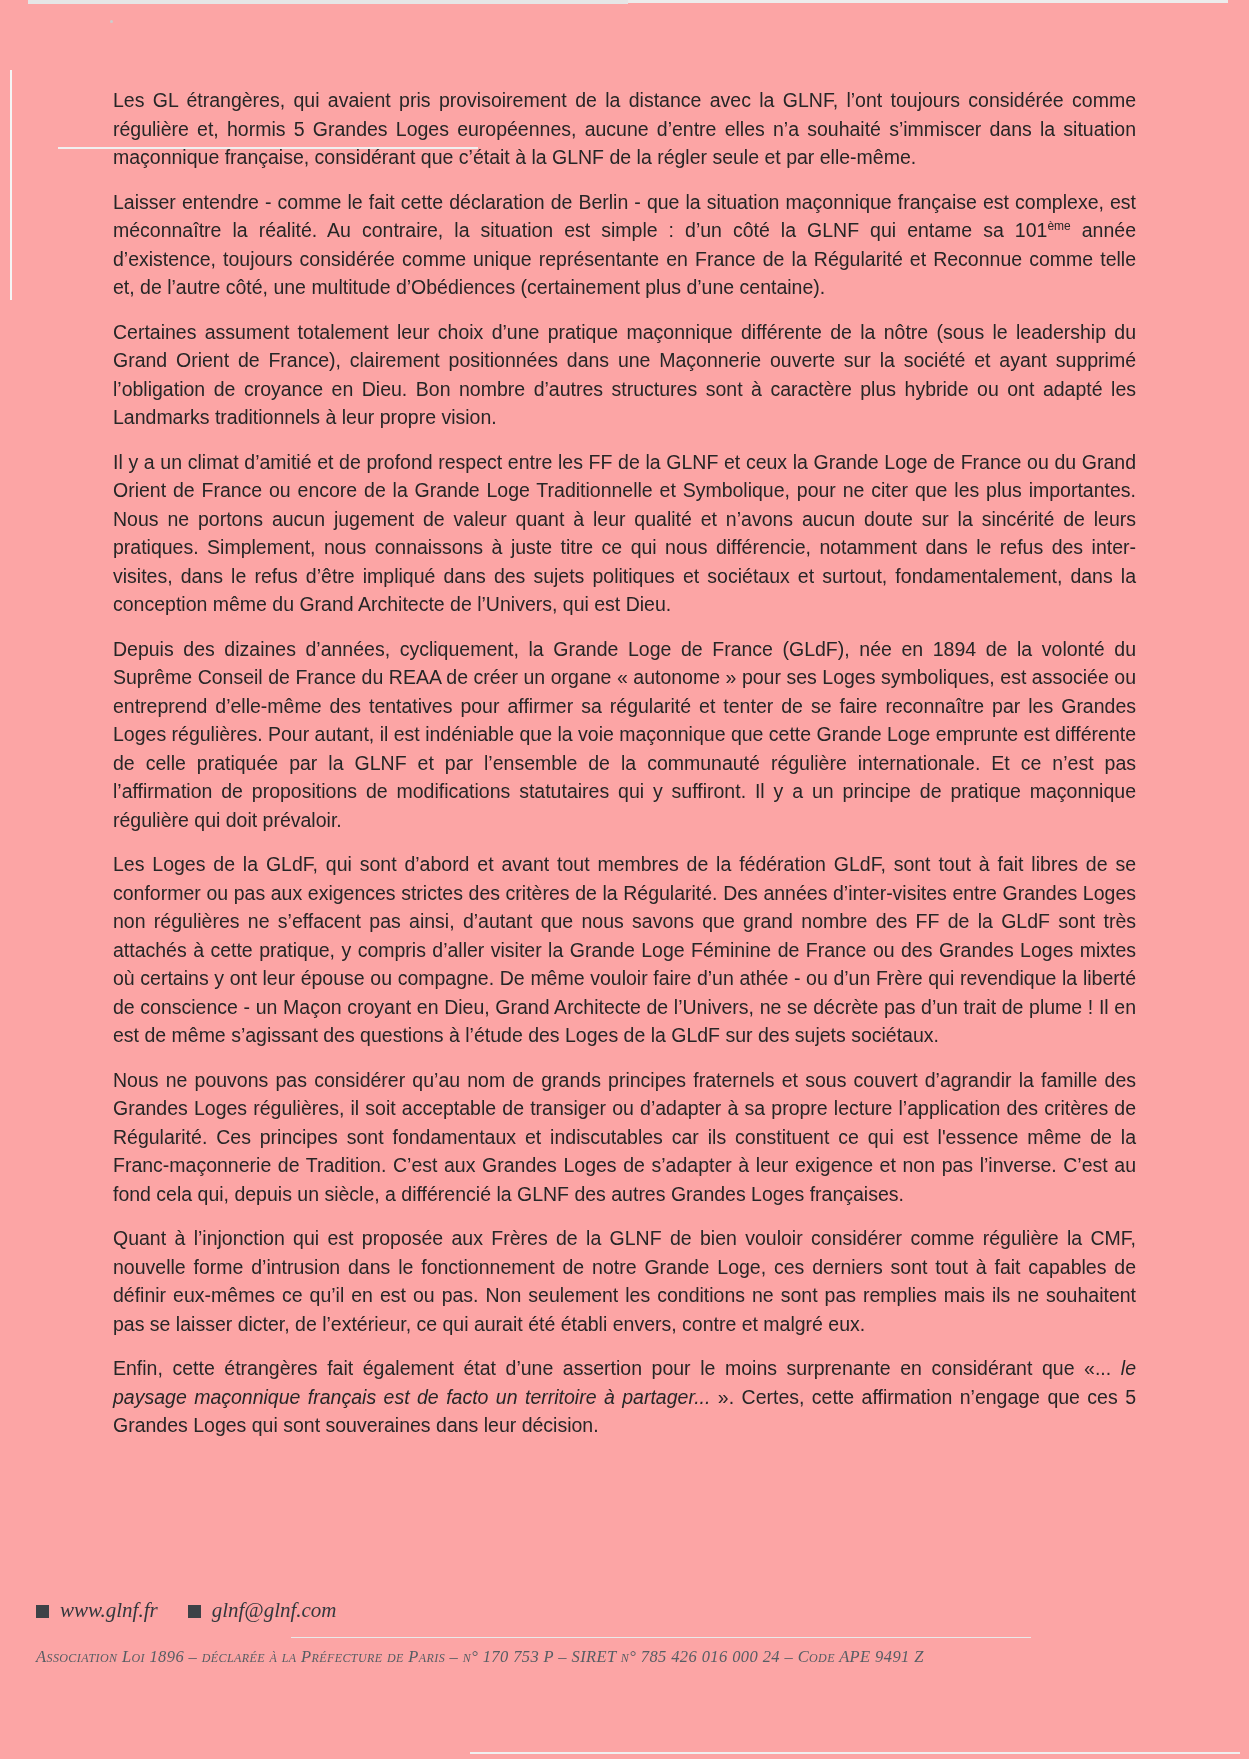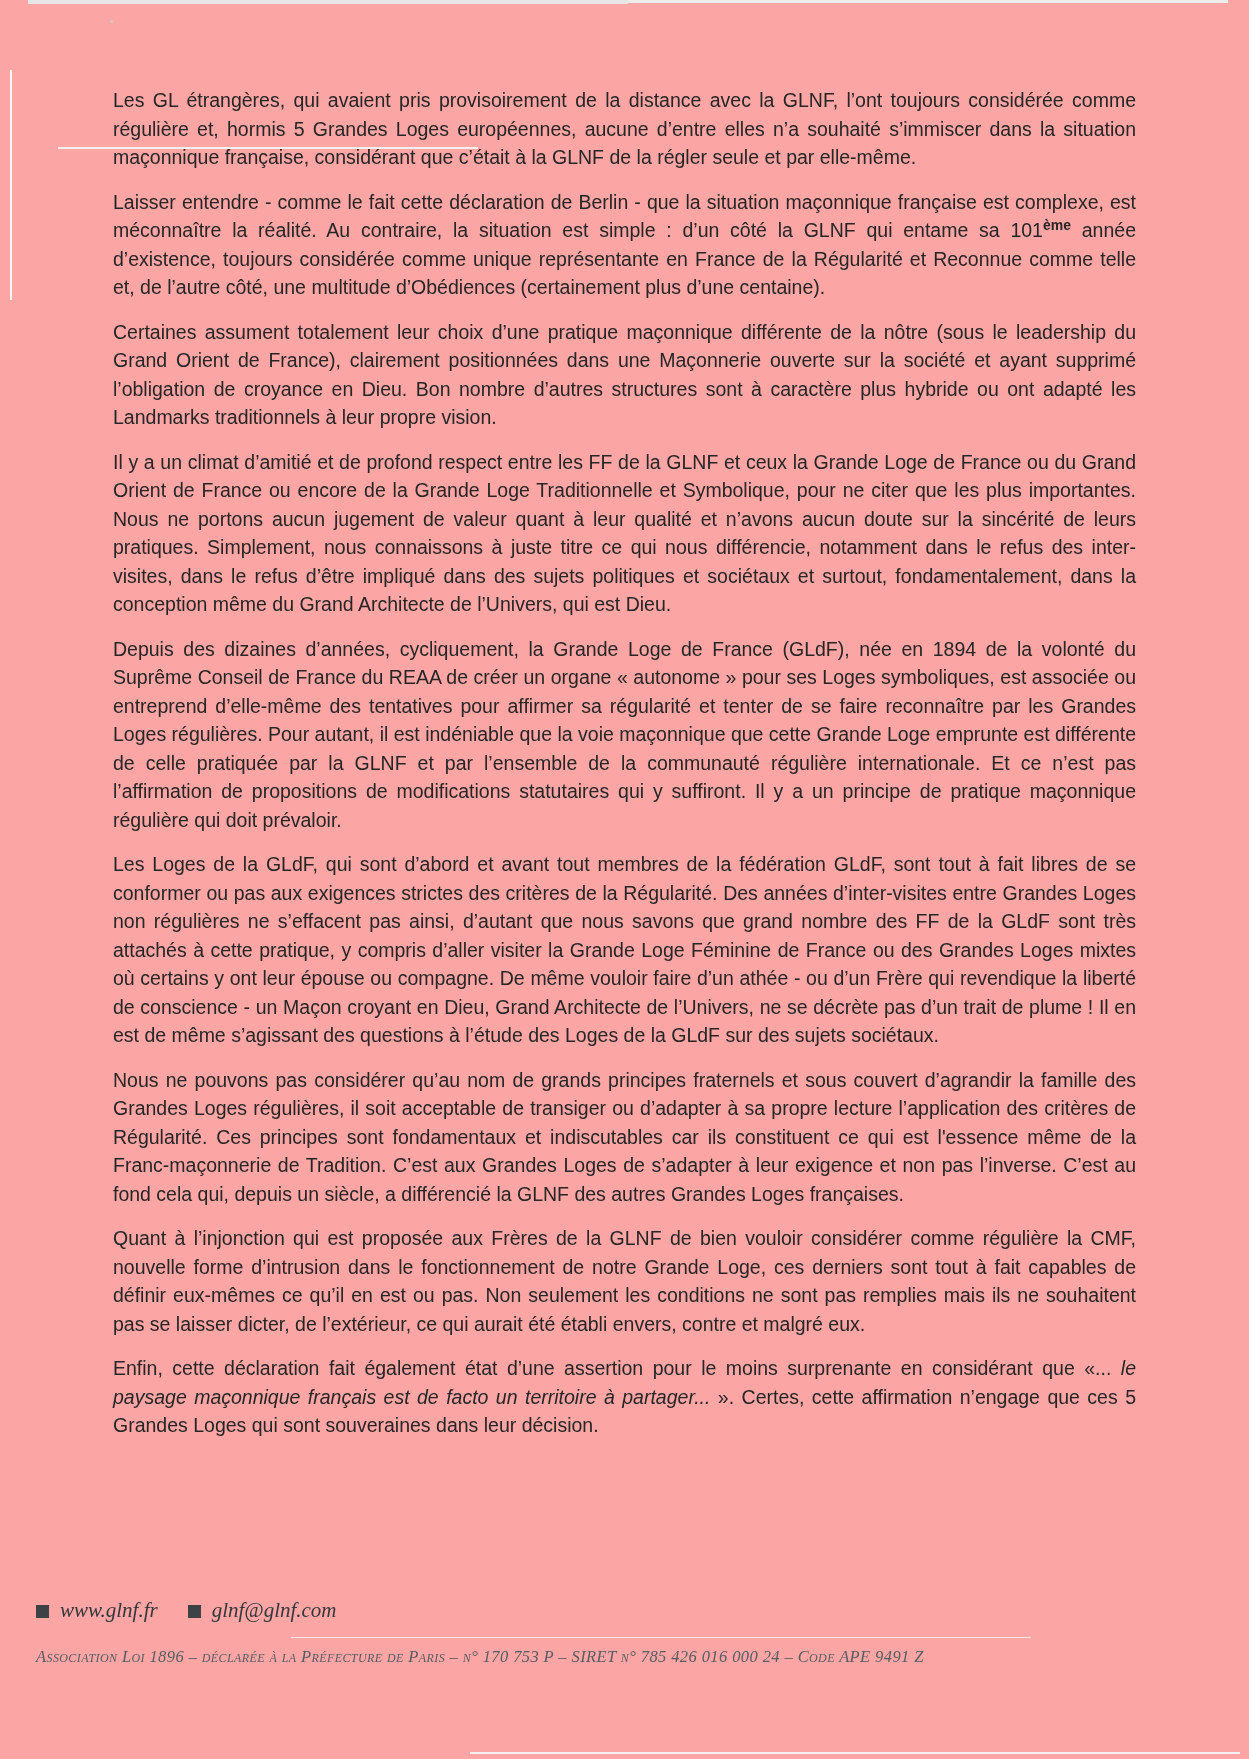--- a/index.html
+++ b/index.html
@@ -25,24 +25,23 @@
   }
   .para{
     margin:0 0 16px 0;
     font-size:19.5px;
     line-height:28.5px;
     color:#262626;
     text-align:justify;
     text-justify:inter-word;
   }
   .para sup{
-    font-size:14px;
+    font-size:12px;
     line-height:0;
     vertical-align:super;
-    font-weight:bold;
   }
   .para em{font-style:italic;}
 
   .footer{
     position:absolute;
     left:0;top:1598px;width:1249px;
     text-align:left;
     margin-left:36px;
   }
   .contact{
@@ -86,21 +85,21 @@
 
   <div class="content">
     <p class="para"><span>Les GL étrangères, qui avaient pris provisoirement de la distance avec la GLNF, l’ont toujours considérée comme régulière et, hormis 5 Grandes Loges européennes, aucune d’entre elles n’a souhaité s’immiscer dans la situation maçonnique française, considérant que c’était à la GLNF de la régler seule et par elle-même.</span></p>
     <p class="para"><span>Laisser entendre - comme le fait cette déclaration de Berlin - que la situation maçonnique française est complexe, est méconnaître la réalité. Au contraire, la situation est simple : d’un côté la GLNF qui entame sa 101</span><sup>ème</sup><span> année d’existence, toujours considérée comme unique représentante en France de la Régularité et Reconnue comme telle et, de l’autre côté, une multitude d’Obédiences (certainement plus d’une centaine).</span></p>
     <p class="para"><span>Certaines assument totalement leur choix d’une pratique maçonnique différente de la nôtre (sous le leadership du Grand Orient de France), clairement positionnées dans une Maçonnerie ouverte sur la société et ayant supprimé l’obligation de croyance en Dieu. Bon nombre d’autres structures sont à caractère plus hybride ou ont adapté les Landmarks traditionnels à leur propre vision.</span></p>
     <p class="para"><span>Il y a un climat d’amitié et de profond respect entre les FF de la GLNF et ceux la Grande Loge de France ou du Grand Orient de France ou encore de la Grande Loge Traditionnelle et Symbolique, pour ne citer que les plus importantes. Nous ne portons aucun jugement de valeur quant à leur qualité et n’avons aucun doute sur la sincérité de leurs pratiques. Simplement, nous connaissons à juste titre ce qui nous différencie, notamment dans le refus des inter-visites, dans le refus d’être impliqué dans des sujets politiques et sociétaux et surtout, fondamentalement, dans la conception même du Grand Architecte de l’Univers, qui est Dieu.</span></p>
     <p class="para"><span>Depuis des dizaines d’années, cycliquement, la Grande Loge de France (GLdF), née en 1894 de la volonté du Suprême Conseil de France du REAA de créer un organe « autonome » pour ses Loges symboliques, est associée ou entreprend d’elle-même des tentatives pour affirmer sa régularité et tenter de se faire reconnaître par les Grandes Loges régulières. Pour autant, il est indéniable que la voie maçonnique que cette Grande Loge emprunte est différente de celle pratiquée par la GLNF et par l’ensemble de la communauté régulière internationale. Et ce n’est pas l’affirmation de propositions de modifications statutaires qui y suffiront. Il y a un principe de pratique maçonnique régulière qui doit prévaloir.</span></p>
     <p class="para"><span>Les Loges de la GLdF, qui sont d’abord et avant tout membres de la fédération GLdF, sont tout à fait libres de se conformer ou pas aux exigences strictes des critères de la Régularité. Des années d’inter-visites entre Grandes Loges non régulières ne s’effacent pas ainsi, d’autant que nous savons que grand nombre des FF de la GLdF sont très attachés à cette pratique, y compris d’aller visiter la Grande Loge Féminine de France ou des Grandes Loges mixtes où certains y ont leur épouse ou compagne. De même vouloir faire d’un athée - ou d’un Frère qui revendique la liberté de conscience - un Maçon croyant en Dieu, Grand Architecte de l’Univers, ne se décrète pas d’un trait de plume ! Il en est de même s’agissant des questions à l’étude des Loges de la GLdF sur des sujets sociétaux.</span></p>
     <p class="para"><span>Nous ne pouvons pas considérer qu’au nom de grands principes fraternels et sous couvert d’agrandir la famille des Grandes Loges régulières, il soit acceptable de transiger ou d’adapter à sa propre lecture l’application des critères de Régularité. Ces principes sont fondamentaux et indiscutables car ils constituent ce qui est l'essence même de la Franc-maçonnerie de Tradition. C’est aux Grandes Loges de s’adapter à leur exigence et non pas l’inverse. C’est au fond cela qui, depuis un siècle, a différencié la GLNF des autres Grandes Loges françaises.</span></p>
     <p class="para"><span>Quant à l’injonction qui est proposée aux Frères de la GLNF de bien vouloir considérer comme régulière la CMF, nouvelle forme d’intrusion dans le fonctionnement de notre Grande Loge, ces derniers sont tout à fait capables de définir eux-mêmes ce qu’il en est ou pas. Non seulement les conditions ne sont pas remplies mais ils ne souhaitent pas se laisser dicter, de l’extérieur, ce qui aurait été établi envers, contre et malgré eux.</span></p>
-    <p class="para"><span>Enfin, cette déclaration fait également état d’une assertion pour le moins surprenante en considérant que «... </span><em>le paysage maçonnique français est de facto un territoire à partager... </em><span>». Certes, cette affirmation n’engage que ces 5 Grandes Loges qui sont souveraines dans leur décision.</span></p>
+    <p class="para"><span>Enfin, cette étrangères fait également état d’une assertion pour le moins surprenante en considérant que «... </span><em>le paysage maçonnique français est de facto un territoire à partager... </em><span>». Certes, cette affirmation n’engage que ces 5 Grandes Loges qui sont souveraines dans leur décision.</span></p>
   </div>
 
   <div class="footer">
     <div class="contact">
       <span class="sq"></span><span>www.glnf.fr</span><span class="sq sq2"></span><span>glnf@glnf.com</span>
     </div>
     <div class="rule"></div>
     <div class="assoc">Association Loi 1896 – déclarée à la Préfecture de Paris – n° 170 753 P – SIRET n° 785 426 016 000 24 – Code APE 9491 Z</div>
   </div>
 

